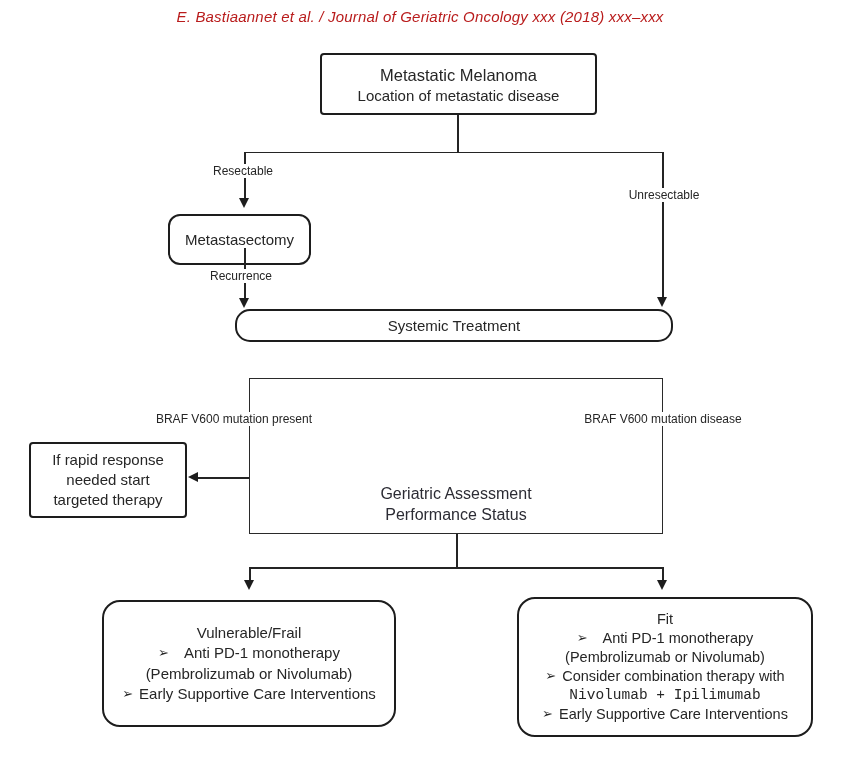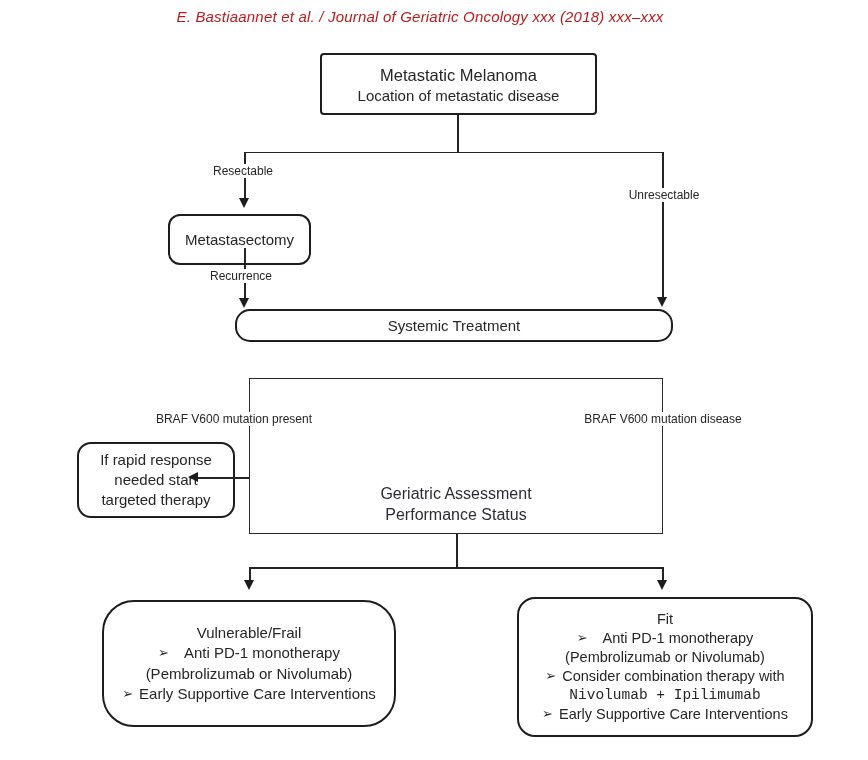--- a/index.html
+++ b/index.html
@@ -78,36 +78,36 @@
   <div class="abs thinrect" style="left:249px;top:378px;width:414px;height:156px;"></div>
 
   <div class="abs lbl" style="left:234px;top:412px;">BRAF V600 mutation present</div>
   <div class="abs lbl" style="left:663px;top:412px;">BRAF V600 mutation disease</div>
 
   <div class="abs geri" style="left:456px;top:483px;">
     <div>Geriatric Assessment</div>
     <div>Performance Status</div>
   </div>
 
-  <div class="abs rbox" style="left:29px;top:442px;width:158px;height:76px;border-radius:14px;margin-left:48px;">
+  <div class="abs rbox" style="left:29px;top:442px;width:158px;height:76px;border-radius:4px;">
     <div class="t15" style="line-height:20px;">If rapid response</div>
     <div class="t15" style="line-height:20px;">needed start</div>
     <div class="t15" style="line-height:20px;">targeted therapy</div>
   </div>
   <div class="abs hline" style="left:198px;top:477px;width:51px;"></div>
   <div class="abs arr-left" style="left:188px;top:472px;"></div>
 
   <div class="abs vline" style="left:456px;top:534px;height:34px;"></div>
   <div class="abs hline" style="left:249px;top:567px;width:414px;"></div>
   <div class="abs vline" style="left:249px;top:567px;height:14px;"></div>
   <div class="abs arr-down" style="left:244px;top:580px;"></div>
   <div class="abs vline" style="left:662px;top:567px;height:14px;"></div>
   <div class="abs arr-down" style="left:657px;top:580px;"></div>
 
-  <div class="abs rbox" style="left:102px;top:600px;width:294px;height:127px;border-radius:32px;">
+  <div class="abs rbox" style="left:102px;top:600px;width:294px;height:127px;border-radius:18px;">
     <div class="t15" style="line-height:20px;">Vulnerable/Frail</div>
     <div class="bullet-line" style="line-height:20px;font-size:15px;">
       <span class="bullet bullet-wide">➢</span>
       <span>Anti PD-1 monotherapy</span>
     </div>
     <div class="t15" style="line-height:20px;">(Pembrolizumab or Nivolumab)</div>
     <div class="bullet-line" style="line-height:20px;font-size:15px;">
       <span class="bullet">➢</span>
       <span>Early Supportive Care Interventions</span>
     </div>

